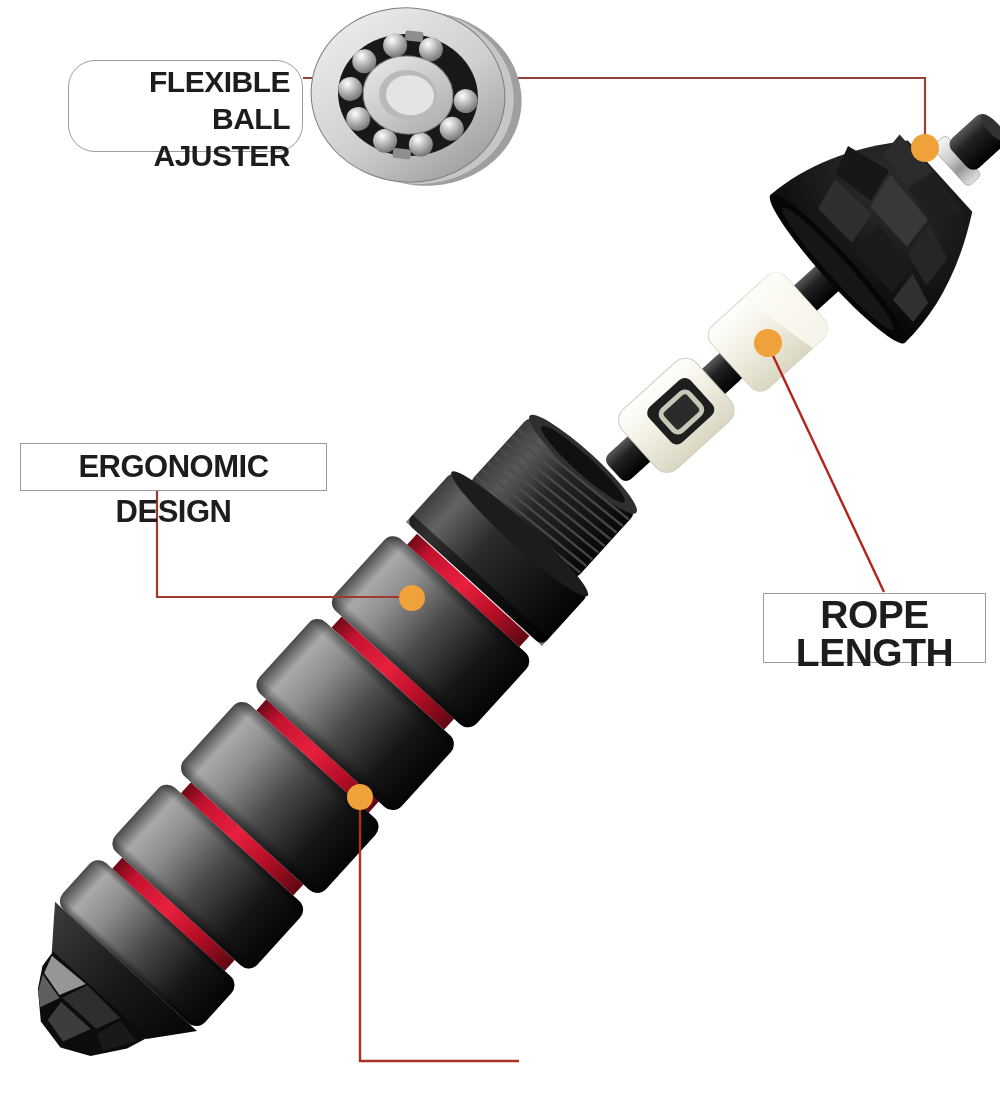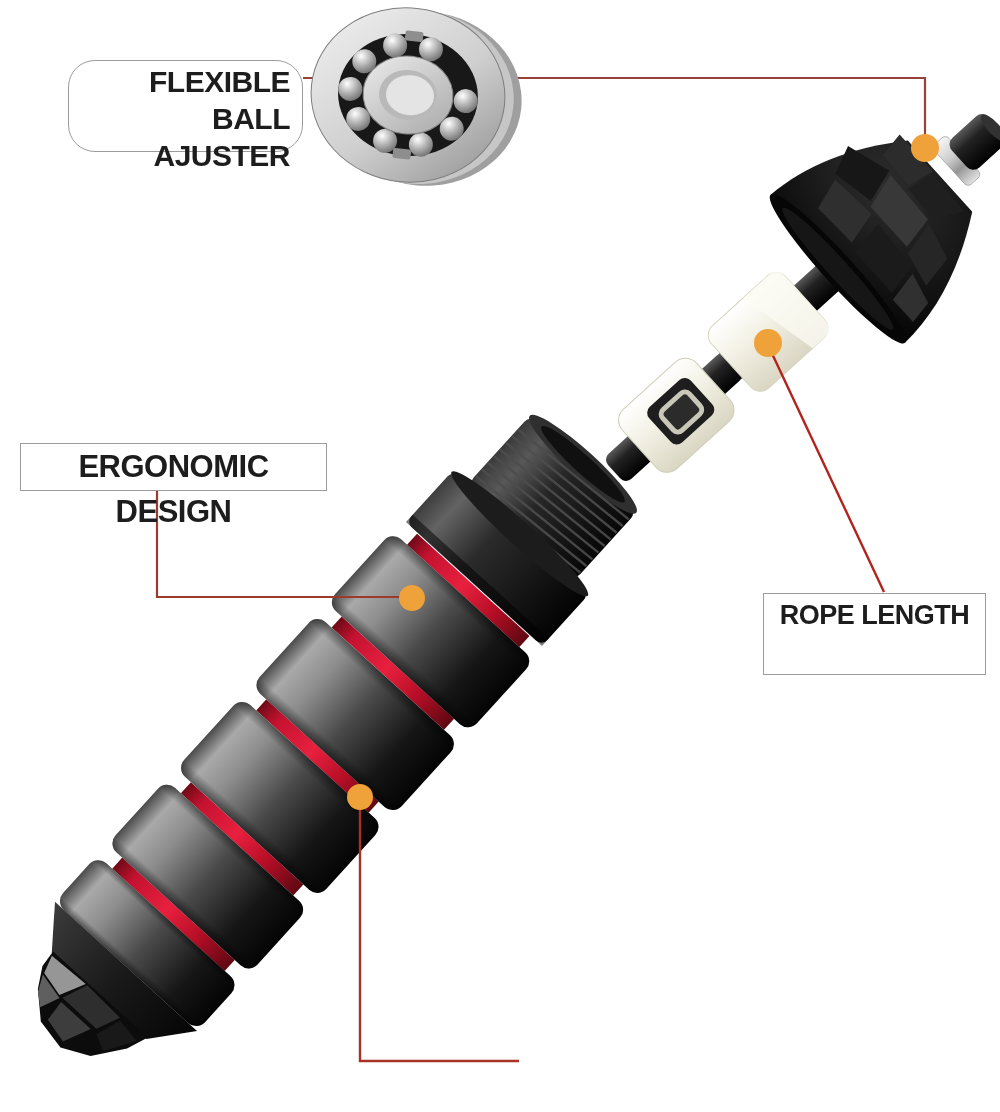--- a/index.html
+++ b/index.html
@@ -6,22 +6,22 @@
   body{width:1000px;height:1112px;background:#ffffff;position:relative;overflow:hidden;
        font-family:"Liberation Sans",sans-serif;}
   #stage{position:absolute;inset:0;width:1000px;height:1112px;}
   svg#art{position:absolute;left:0;top:0;}
   .callout{position:absolute;background:#ffffff;border:1.5px solid #9c9c9c;color:#1d1d1d;
            font-weight:bold;box-sizing:border-box;letter-spacing:-0.5px;}
   #co-bearing{left:68px;top:60px;width:235px;height:92px;text-align:right;
               padding:2px 12px 0 8px;font-size:30px;line-height:37px;border-radius:27px;}
   #co-ergo{left:20px;top:435px;width:307px;height:48px;text-align:center;
            font-size:31px;line-height:45px;margin-top:8px;}
-  #co-adjuster{left:763px;top:593px;width:223px;height:82px;text-align:center;
-               font-size:27px;line-height:38px;padding-top:2px;}
+  #co-adjuster{left:763px;top:593px;width:223px;height:70px;text-align:center;
+               font-size:39px;line-height:38px;padding-top:2px;}
   #co-foam{left:520px;top:1042px;width:322px;height:63px;padding:3px 0 0 12px;}
   #co-foam .t{font-size:33px;line-height:35px;}
 </style>
 </head>
 <body>
 
 <div id="stage">
 
 <svg id="art" width="1000" height="1112" viewBox="0 0 1000 1112" xmlns="http://www.w3.org/2000/svg">
   <defs>

